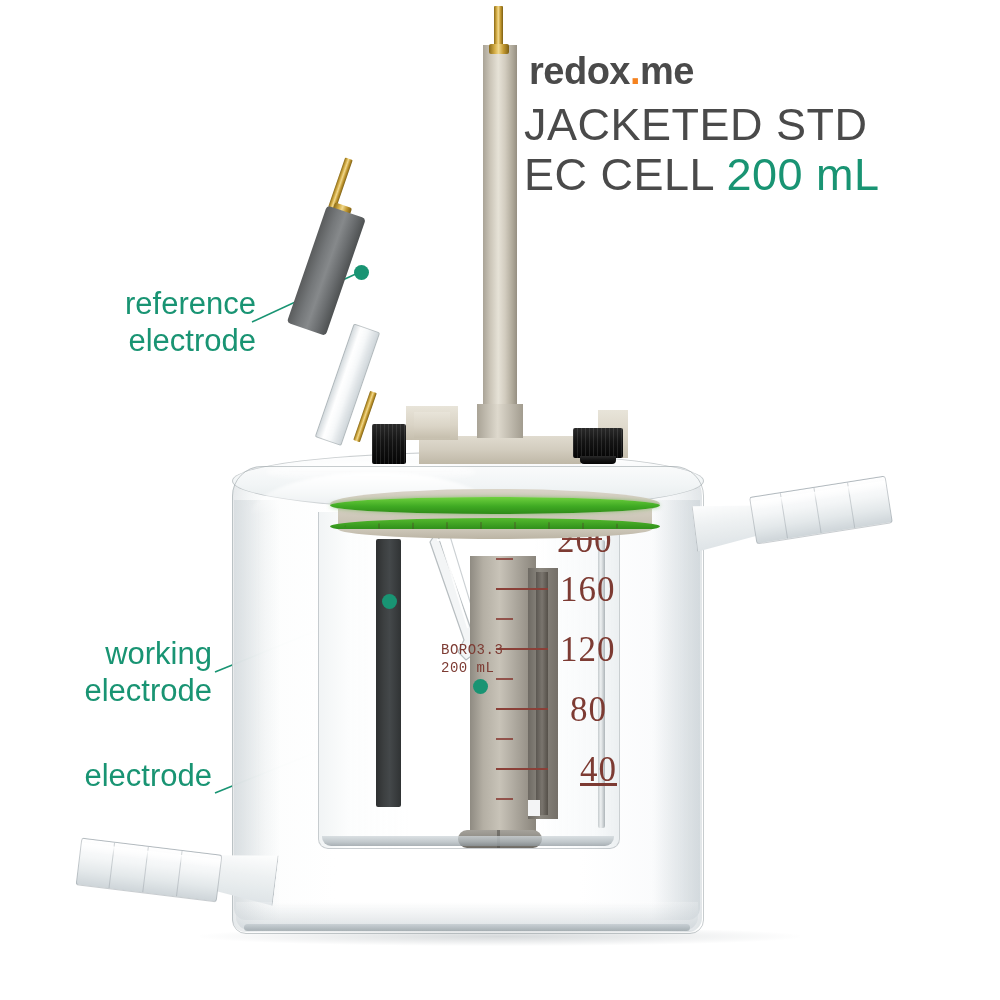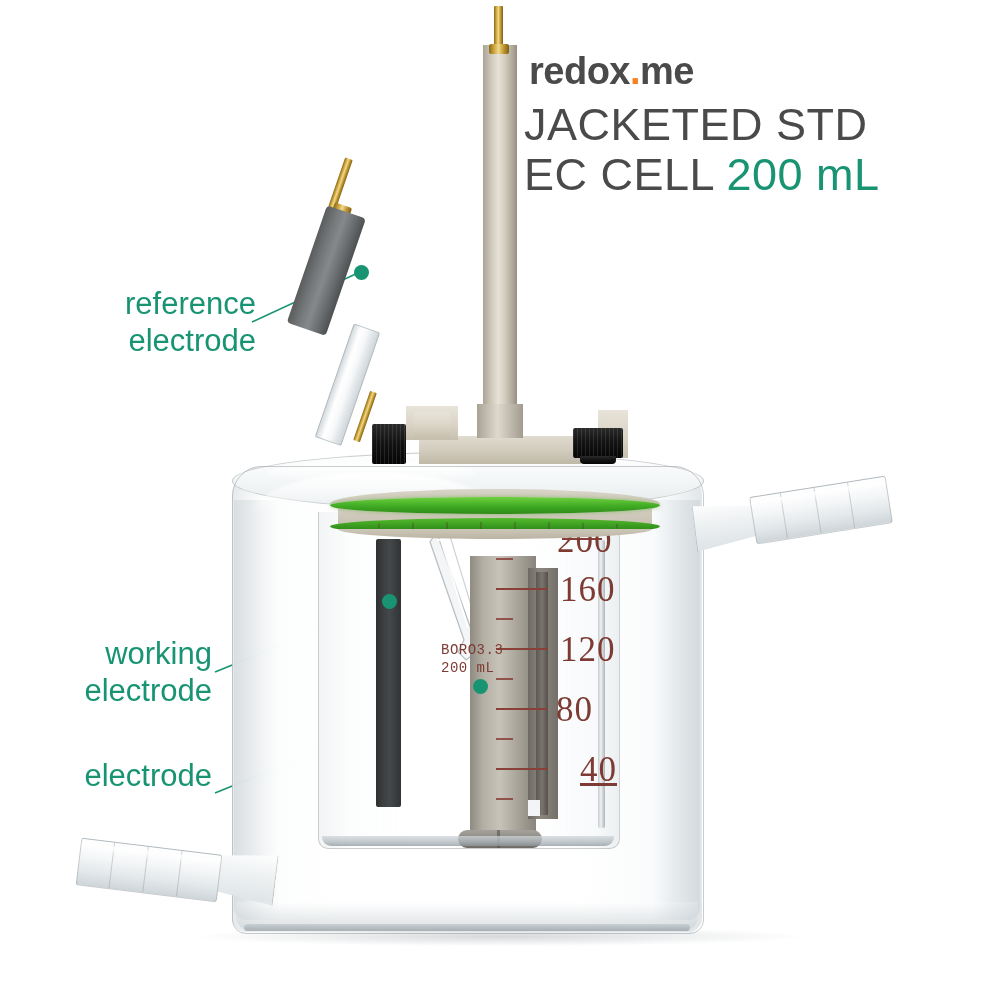--- a/index.html
+++ b/index.html
@@ -246,21 +246,21 @@
     <div class="grad-major" style="left:62px;top:33px;width:40px;"></div>
     <div class="grad-num" style="left:57px;top:16px;">200</div>
 
     <div class="grad-major" style="left:-4px;top:83px;width:52px;"></div>
     <div class="grad-num" style="left:60px;top:65px;">160</div>
 
     <div class="grad-major" style="left:-4px;top:143px;width:52px;"></div>
     <div class="grad-num" style="left:60px;top:125px;">120</div>
 
     <div class="grad-major" style="left:-4px;top:203px;width:52px;"></div>
-    <div class="grad-num" style="left:56px;top:185px;">80</div>
+    <div class="grad-num" style="left:70px;top:185px;">80</div>
 
     <div class="grad-major" style="left:-4px;top:263px;width:52px;"></div>
     <div class="grad-num" style="left:80px;top:245px;text-decoration:underline;">40</div>
 
     <div class="grad-minor" style="left:-4px;top:53px;width:17px;"></div>
     <div class="grad-minor" style="left:-4px;top:113px;width:17px;"></div>
     <div class="grad-minor" style="left:-4px;top:173px;width:17px;"></div>
     <div class="grad-minor" style="left:-4px;top:233px;width:17px;"></div>
     <div class="grad-minor" style="left:-4px;top:293px;width:17px;"></div>
   </div>

